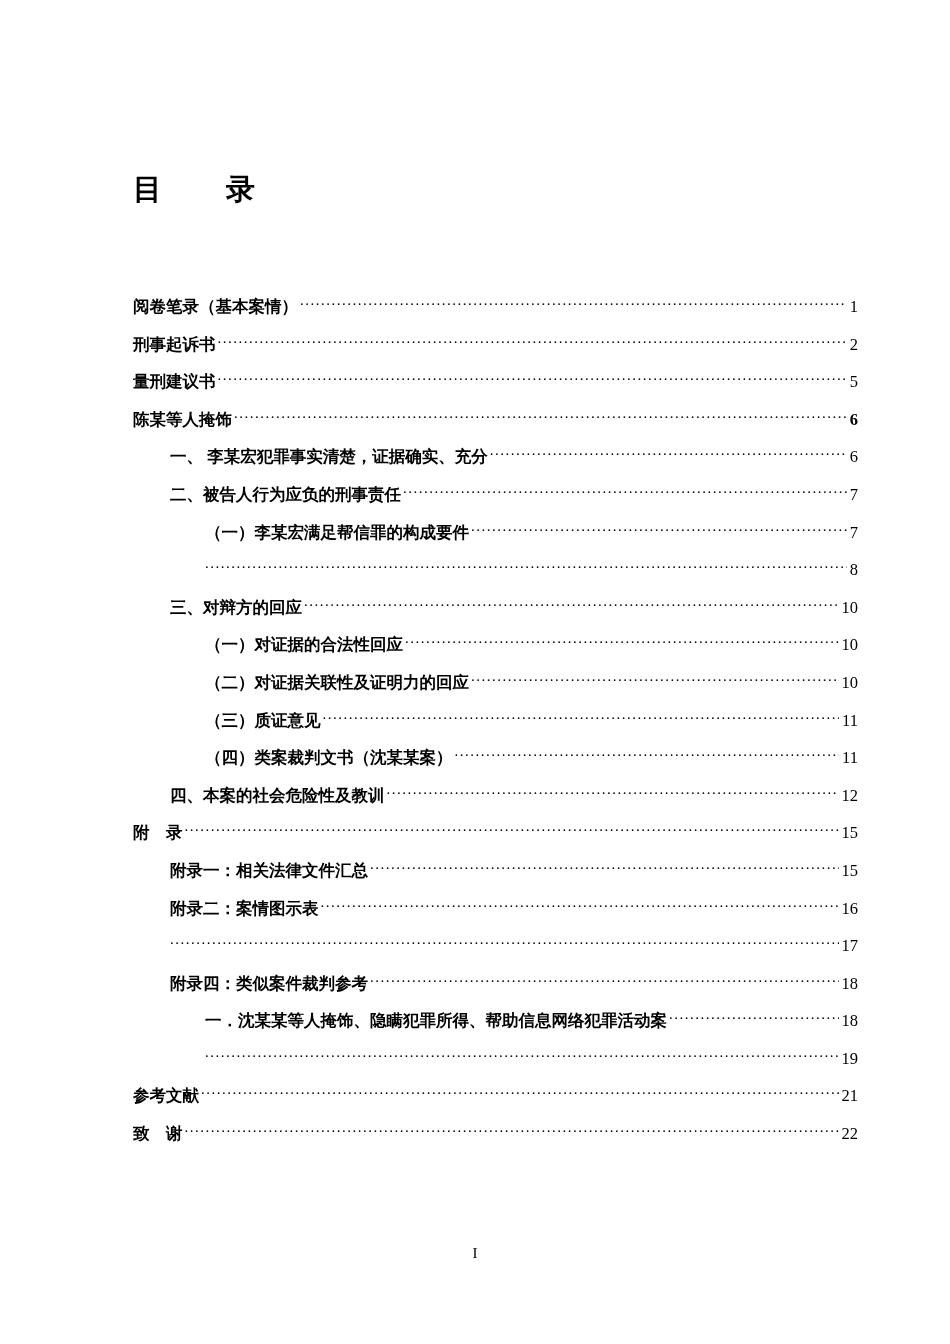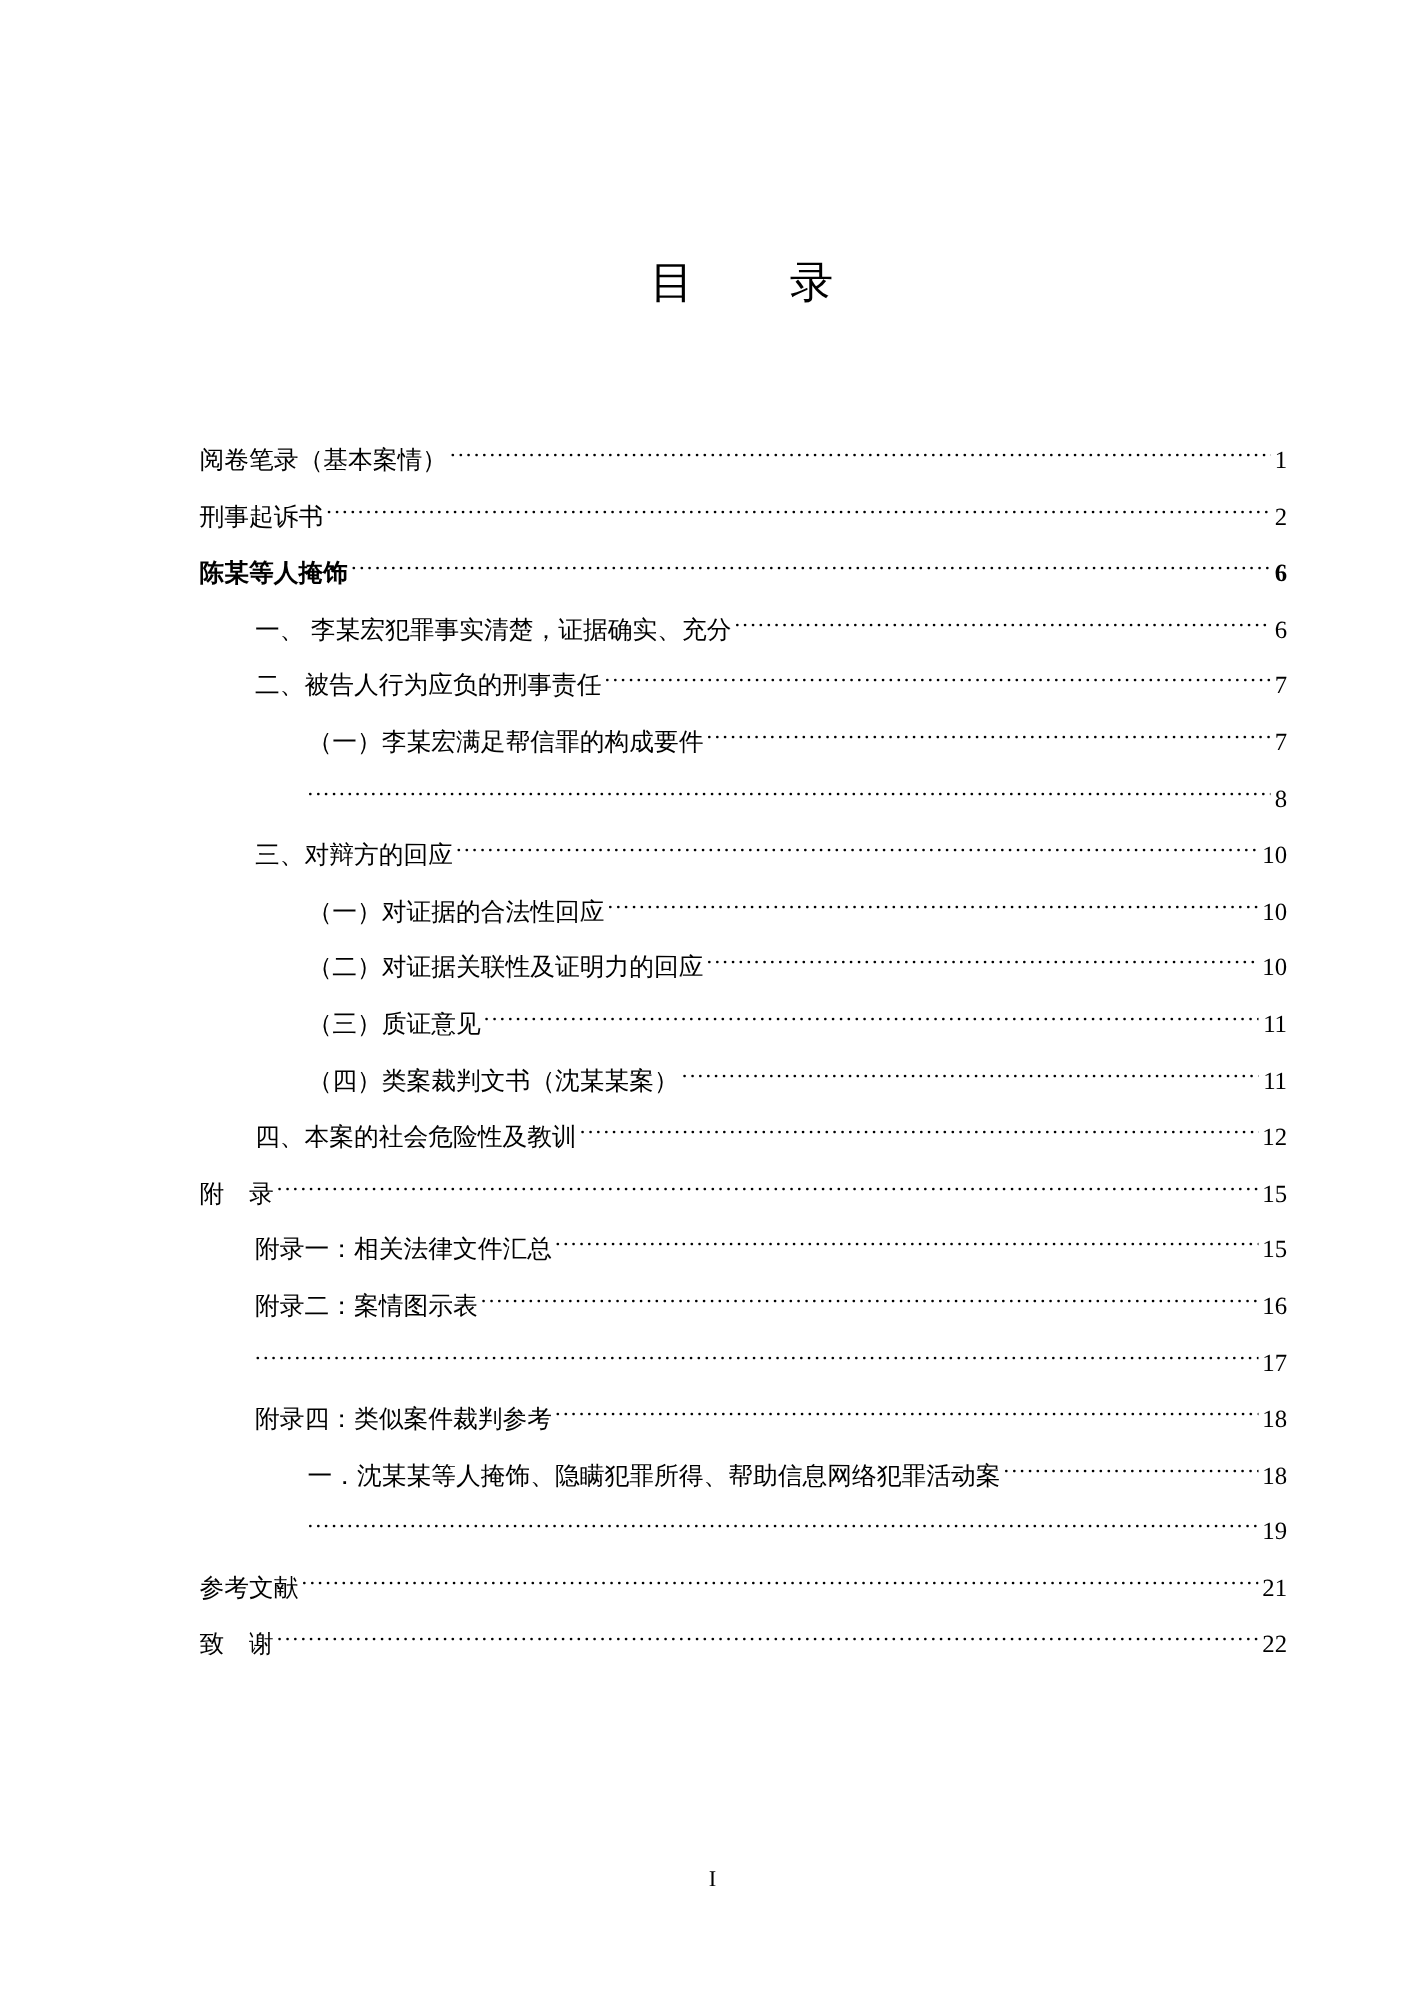--- a/index.html
+++ b/index.html
@@ -17,24 +17,23 @@
     color: #000000;
     overflow: hidden;
   }
   .content {
     position: absolute;
     left: 133px;
     right: 92px;
     top: 172px;
   }
   .doc-title {
-    text-align: center;
     font-family: "Liberation Sans", sans-serif;
     font-size: 29px;
-    font-weight: normal;
+    font-weight: bold;
     line-height: 34px;
     letter-spacing: 2px;
     white-space: pre;
   }
   .toc-list {
     margin-top: 82px;
   }
   .toc-row {
     display: flex;
     align-items: baseline;
@@ -47,20 +46,21 @@
   .toc-row.indent-1 { padding-left: 37px; justify-content: space-between; }
   .toc-row.indent-2 { padding-left: 72px; }
   .toc-row.bold .toc-text,
   .toc-row.bold .toc-page {
     font-weight: bold;
   }
   .toc-text {
     flex: 0 0 auto;
     padding-right: 2px;
     white-space: pre;
+    font-weight: bold;
   }
   .toc-dots {
     flex: 1 1 auto;
     overflow: hidden;
     position: relative;
     align-self: stretch;
   }
   .toc-dots::after {
     content: "..........................................................................................................................................................................................................";
     position: absolute;
@@ -94,20 +94,25 @@
         <div class="toc-row indent-0">
           <span class="toc-text">阅卷笔录（基本案情）</span>
           <span class="toc-dots"></span>
           <span class="toc-page">1</span>
         </div>
         <div class="toc-row indent-0">
           <span class="toc-text">刑事起诉书</span>
           <span class="toc-dots"></span>
           <span class="toc-page">2</span>
         </div>
+        <div class="toc-row indent-0">
+          <span class="toc-text">量刑建议书</span>
+          <span class="toc-dots"></span>
+          <span class="toc-page">5</span>
+        </div>
         <div class="toc-row indent-0 bold">
           <span class="toc-text">陈某等人掩饰</span>
           <span class="toc-dots"></span>
           <span class="toc-page">6</span>
         </div>
         <div class="toc-row indent-1">
           <span class="toc-text">一、 李某宏犯罪事实清楚，证据确实、充分</span>
           <span class="toc-dots"></span>
           <span class="toc-page">6</span>
         </div>

